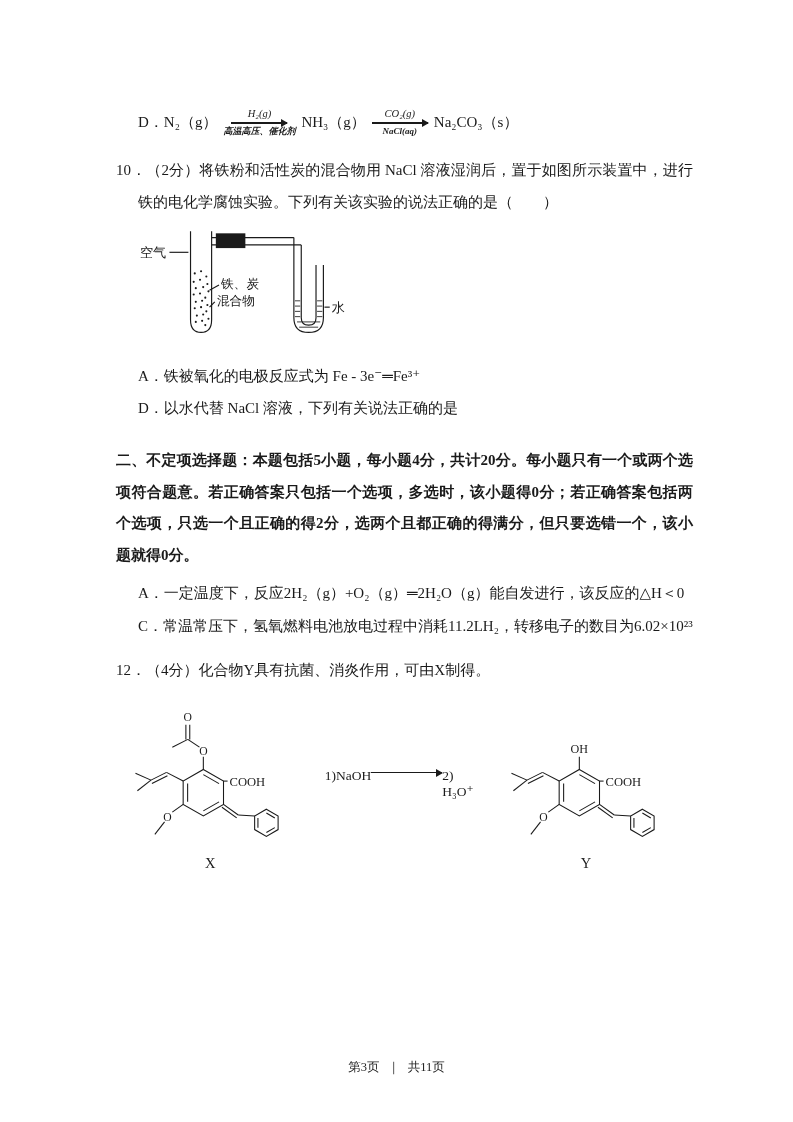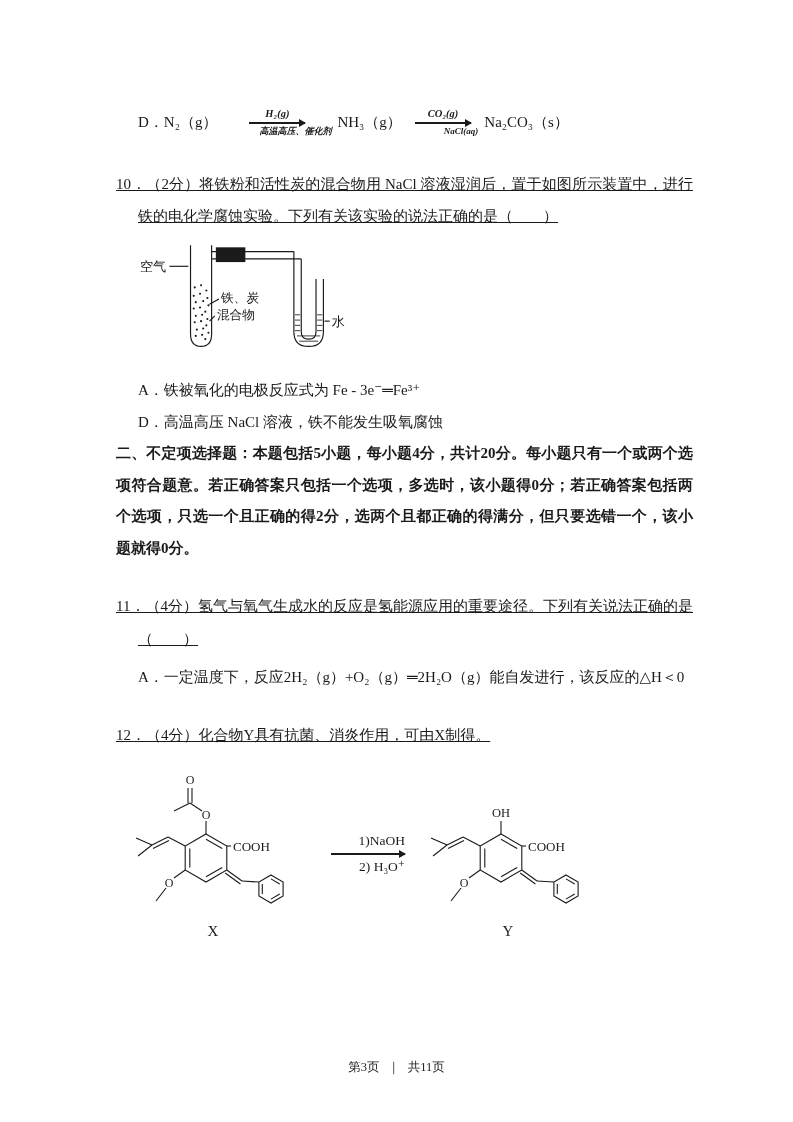--- a/index.html
+++ b/index.html
@@ -8,37 +8,37 @@
     width: 793px; height: 1122px; position: relative; overflow: hidden;
     font-family: "Liberation Serif", "DejaVu Serif", serif;
     color: #1a1a1a;
   }
   .page { padding: 102px 100px 0 116px; font-size: 15px; line-height: 2.15; }
 
   
   .eq-line { display: flex; align-items: center; margin-left: 22px; line-height: 1.25; height: 40px; }
   .eq-line .sp { white-space: nowrap; }
   .rxn { display: inline-flex; flex-direction: column; align-items: center; margin: 0 6px; }
-  .rxn .above { font-size: 10.5px; font-style: italic; line-height: 1.15; font-weight: bold; }
-  .rxn .below { font-size: 9px; font-style: italic; font-weight: bold; line-height: 1.15; white-space: nowrap; margin-left: 36px; }
+  .rxn .above { font-size: 10.5px; font-style: italic; line-height: 1.15; }
+  .rxn .below { font-size: 9px; font-style: italic; font-weight: bold; line-height: 1.15; white-space: nowrap; }
   .arrow-line { position: relative; width: 56px; height: 1.3px; background: #1a1a1a; margin: 2px 0; }
   .arrow-line::after {
     content: ""; position: absolute; right: -1px; top: -3.4px;
     border-left: 7px solid #1a1a1a; border-top: 4px solid transparent; border-bottom: 4px solid transparent;
   }
 
-  .stem { margin-top: 26px; padding-left: 22px; text-indent: -22px; text-align: justify; text-decoration: underline; }
+  .stem { margin-top: 12px; padding-left: 22px; text-indent: -22px; text-align: justify; }
   .options { margin-top: 6px; }
   .option { text-indent: 22px; text-align: justify; }
-  .section-head { margin-top: 0; font-weight: bold; text-align: justify; line-height: 2.1; }
+  .section-head { margin-top: 21px; font-weight: bold; text-align: justify; line-height: 2.1; }
 
   .diagram-wrap { margin: 8px 0 2px 20px; }
 
   .structs { display: flex; align-items: flex-start; margin: 4px 0 0 2px; }
-  .rxn-mid { display: inline-flex; flex-direction: column; align-items: flex-end; margin: 78px 8px 0 8px; line-height: 1.2; }
+  .rxn-mid { display: inline-flex; flex-direction: row; align-items: flex-start; margin: 78px 8px 0 8px; line-height: 1.2; }
   .rxn-mid .above, .rxn-mid .below { font-size: 13.5px; }
   .rxn-mid .arrow-line { width: 74px; margin: 4px 0; }
 
   .footer {
     position: absolute; left: 0; right: 0; bottom: 46px;
     text-align: center; font-size: 12.5px; color: #222;
   }
   .footer span { margin: 0 4px; }
 
   svg text { fill: #1a1a1a; font-family: "Liberation Serif", "DejaVu Serif", serif; }
@@ -129,28 +129,28 @@
       </g>
       <text x="0" y="28" font-size="12.5">空气</text>
       <text x="77" y="58" font-size="12">铁、炭</text>
       <text x="73" y="74" font-size="12">混合物</text>
       <text x="182" y="81" font-size="12.5">水</text>
     </svg>
   </div>
 
   <div class="options">
     <p class="option">A．铁被氧化的电极反应式为 Fe - 3e⁻═Fe³⁺</p>
-    <p class="option">D．高温高压 NaCl 溶液，铁不能发生吸氧腐蚀</p>
+    <p class="option">D．以水代替 NaCl 溶液，下列有关说法正确的是</p>
   </div>
 
   <p class="section-head">二、不定项选择题：本题包括5小题，每小题4分，共计20分。每小题只有一个或两个选项符合题意。若正确答案只包括一个选项，多选时，该小题得0分；若正确答案包括两个选项，只选一个且正确的得2分，选两个且都正确的得满分，但只要选错一个，该小题就得0分。</p>
 
-  <p class="stem">11．（4分）氢气与氧气生成水的反应是氢能源应用的重要途径。下列有关说法正确的是（　　）</p>
   <div class="options">
     <p class="option">A．一定温度下，反应2H₂（g）+O₂（g）═2H₂O（g）能自发进行，该反应的△H＜0</p>
+    <p class="option">C．常温常压下，氢氧燃料电池放电过程中消耗11.2LH₂，转移电子的数目为6.02×10²³</p>
   </div>
 
   <p class="stem">12．（4分）化合物Y具有抗菌、消炎作用，可由X制得。</p>
 
   <div class="structs">
 
     <svg width="205" height="188" viewBox="0 0 205 188">
       <g stroke="#1a1a1a" stroke-width="1.1" fill="none">
 
         <path d="M88,79 L108.8,91 L108.8,115 L88,127 L67.2,115 L67.2,91 Z"></path>

